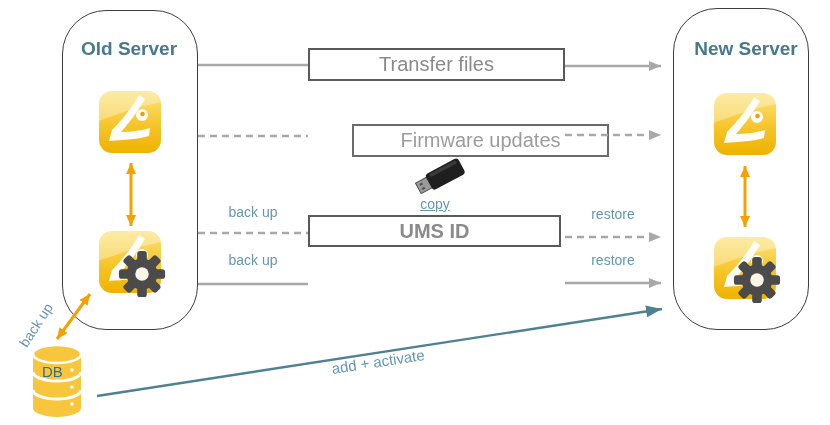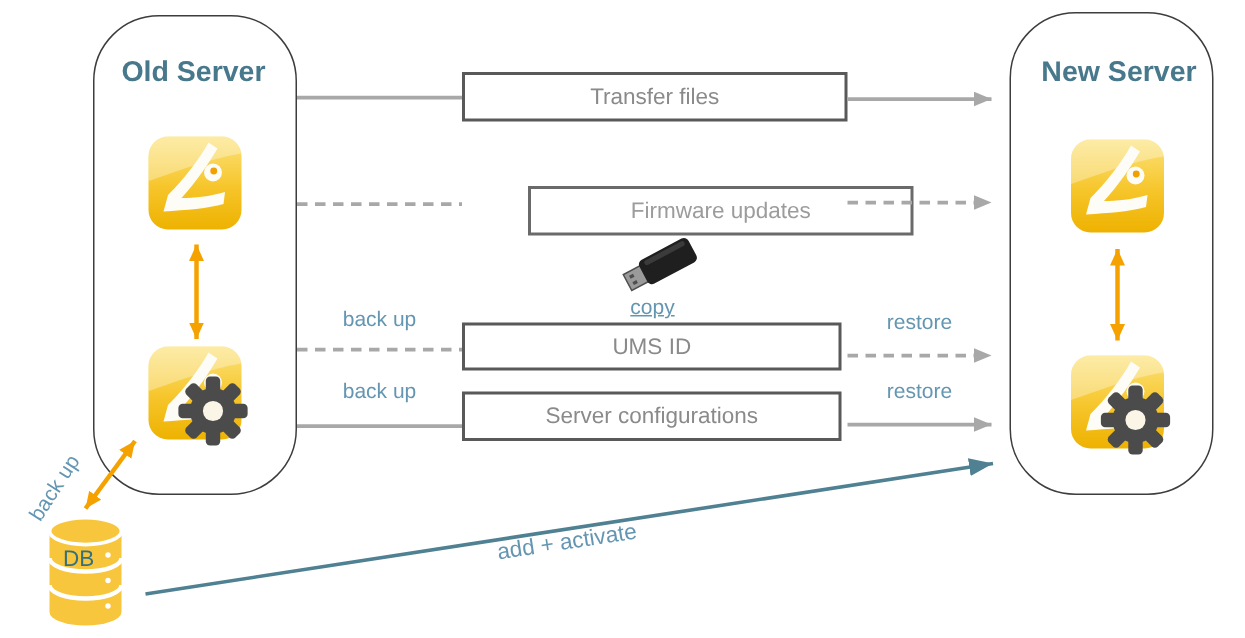--- a/index.html
+++ b/index.html
@@ -9,21 +9,21 @@
   }
   .server-box{
     position:absolute;background:#fff;border:1px solid #3d3d3d;border-radius:44px;
   }
   .server-title{
     position:absolute;text-align:center;font-weight:bold;font-size:19px;color:#47788c;
   }
   .mid-box{
     position:absolute;box-sizing:border-box;border:2px solid #595959;background:#fff;
     display:flex;align-items:center;justify-content:center;
-    color:#8a8a8a;font-size:15px;
+    color:#8a8a8a;font-size:20px;
   }
   .mid-box.muted{color:#9c9c9c;border-color:#6a6a6a;}
   .lbl{
     position:absolute;color:#6496b2;font-size:14px;text-align:center;white-space:nowrap;
   }
   .lbl.rot-backup{transform:rotate(-57deg);}
   .lbl.rot-add{transform:rotate(-8.6deg);font-size:15px;}
   svg.overlay{position:absolute;left:0;top:0;}
 </style>
 </head>
@@ -36,25 +36,22 @@
 
   <div class="server-title" style="left:62px;top:38px;width:134px;">Old Server</div>
   <div class="server-title" style="left:673px;top:38px;width:146px;">New Server</div>
 
   <div class="mid-box" style="left:308px;top:48px;width:257px;height:33px;">
     <span>Transfer files</span>
   </div>
   <div class="mid-box muted" style="left:308px;top:124px;width:257px;height:33px;margin-left:44px;">
     <span>Firmware updates</span>
   </div>
-  <div class="mid-box" style="left:308px;top:215px;width:253px;height:32px;">
+  <div class="mid-box" style="left:308px;top:215px;width:253px;height:32px;font-weight:bold;">
     <span>UMS ID</span>
-  </div>
-  <div class="mid-box" style="left:308px;top:261px;width:253px;height:33px;">
-    <span>Server configurations</span>
   </div>
 
   <svg class="overlay" width="830" height="425" viewBox="0 0 830 425">
     <defs>
       <linearGradient id="gYellow" x1="0" y1="0" x2="0" y2="1">
         <stop offset="0" stop-color="#fce37c"></stop>
         <stop offset="0.55" stop-color="#f6c52a"></stop>
         <stop offset="1" stop-color="#eeb200"></stop>
       </linearGradient>
       <clipPath id="clipIc">

